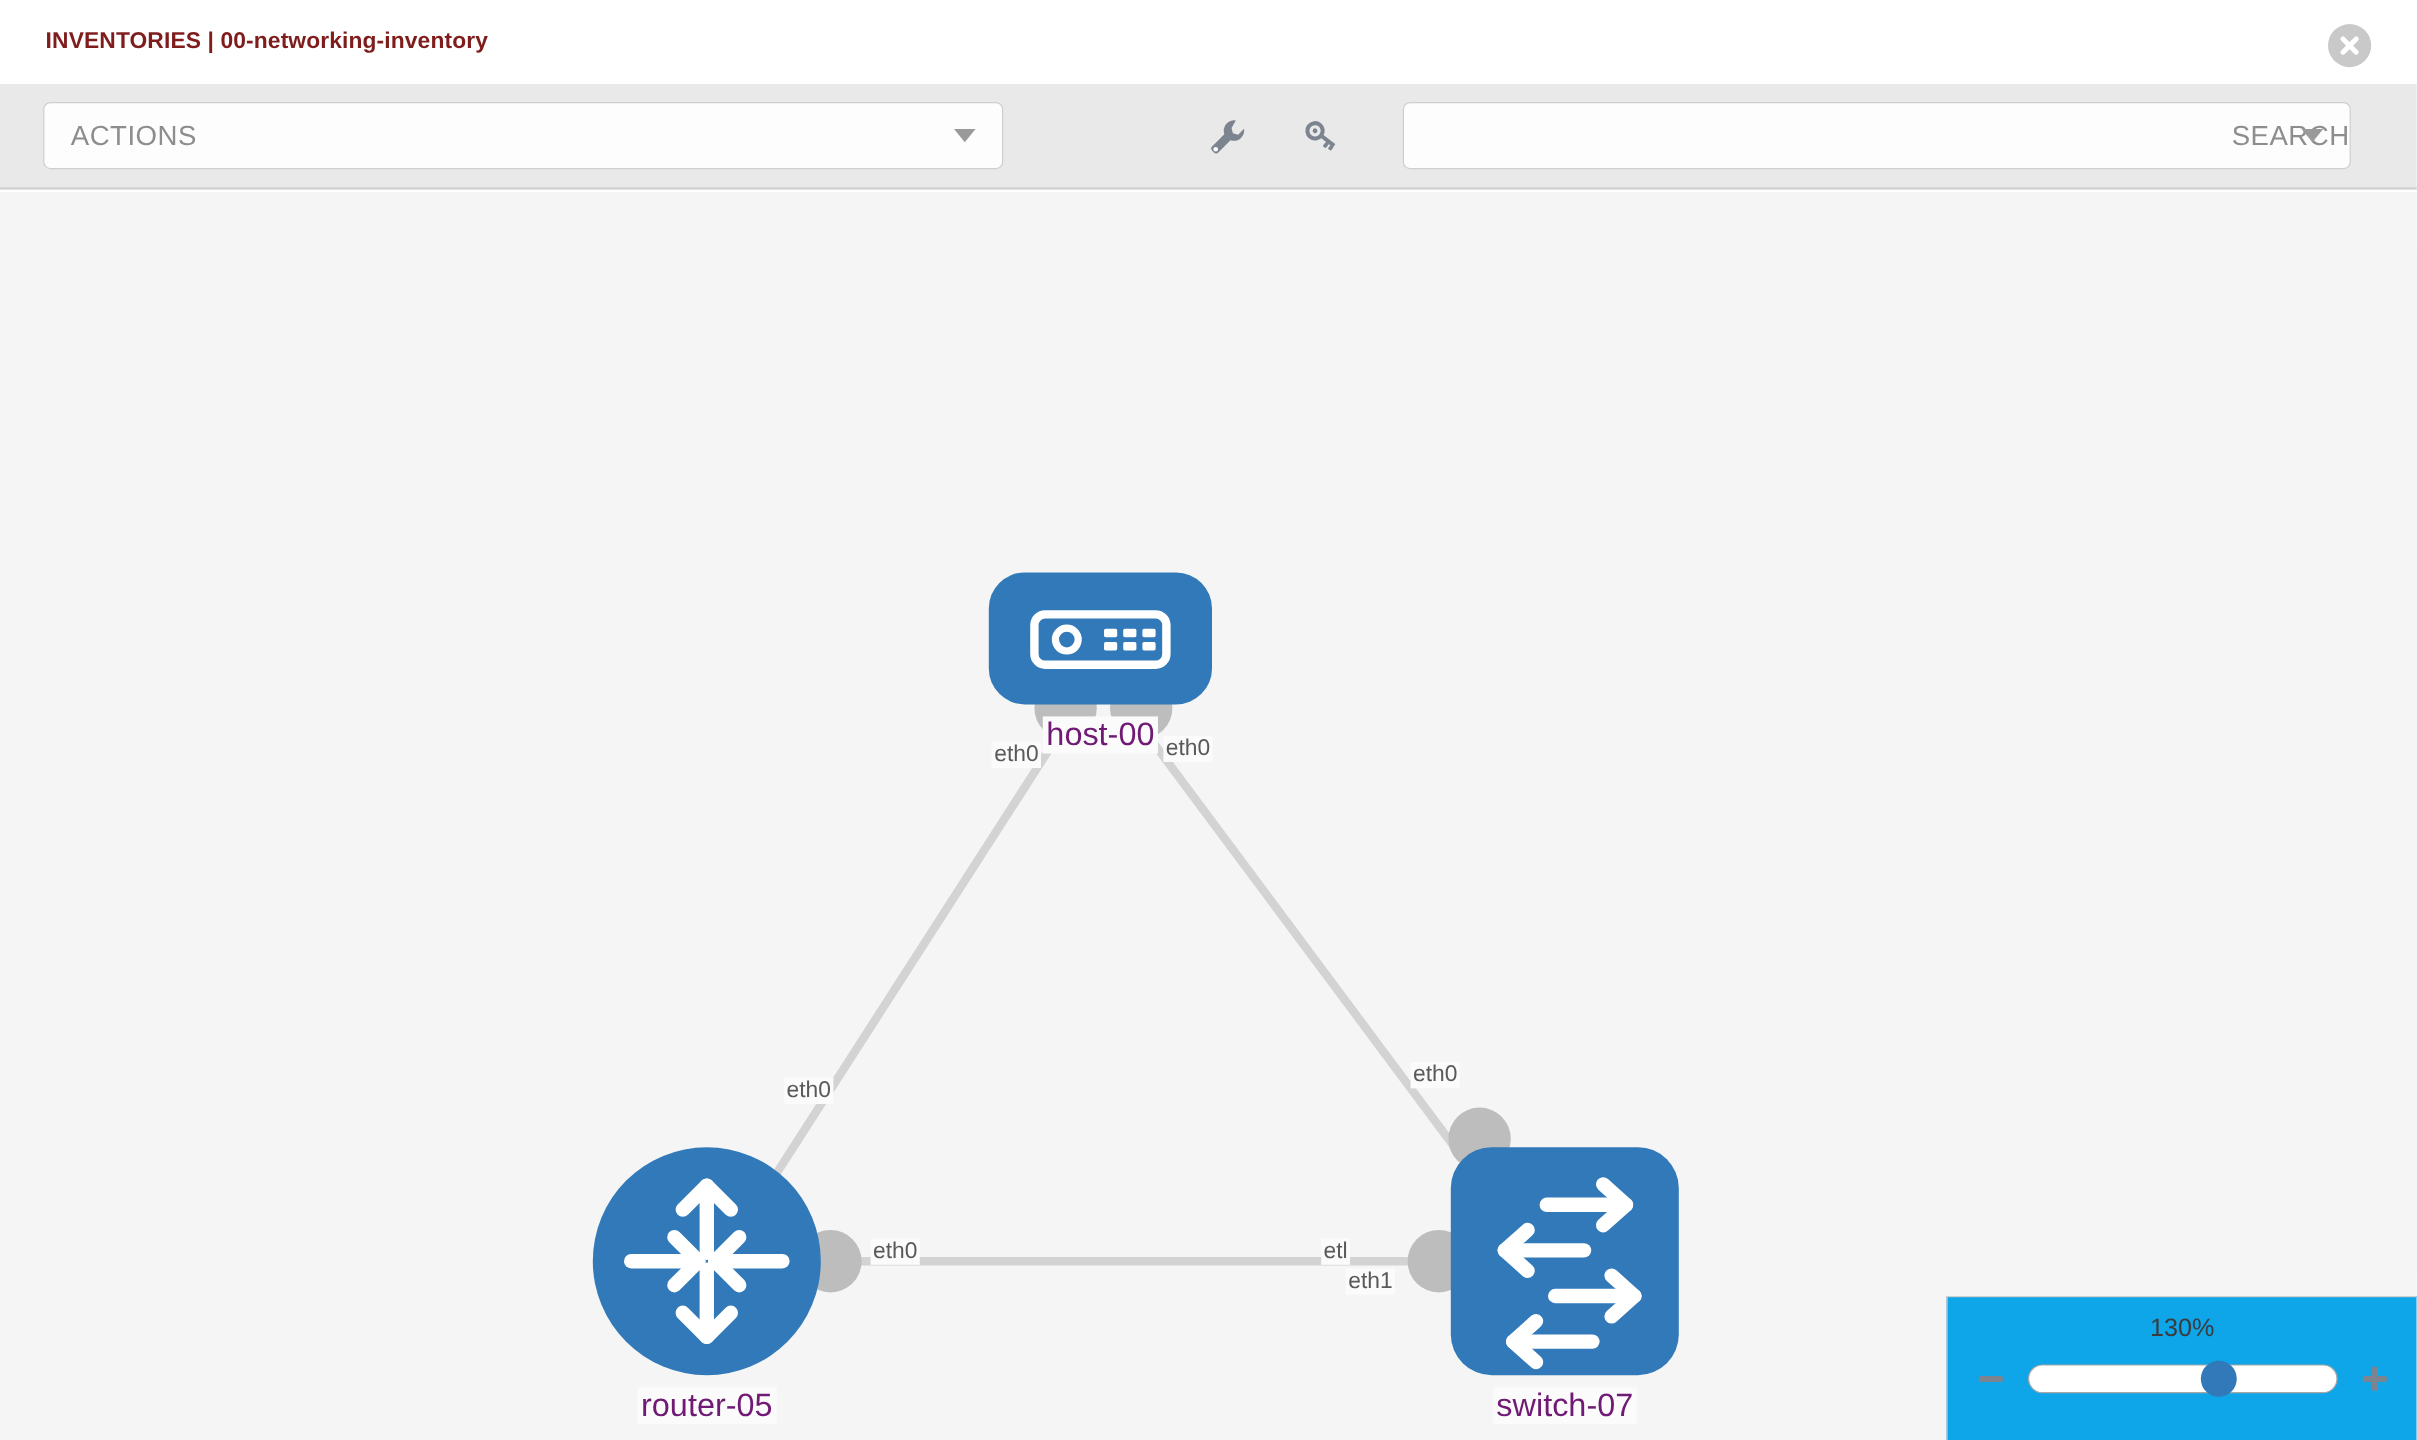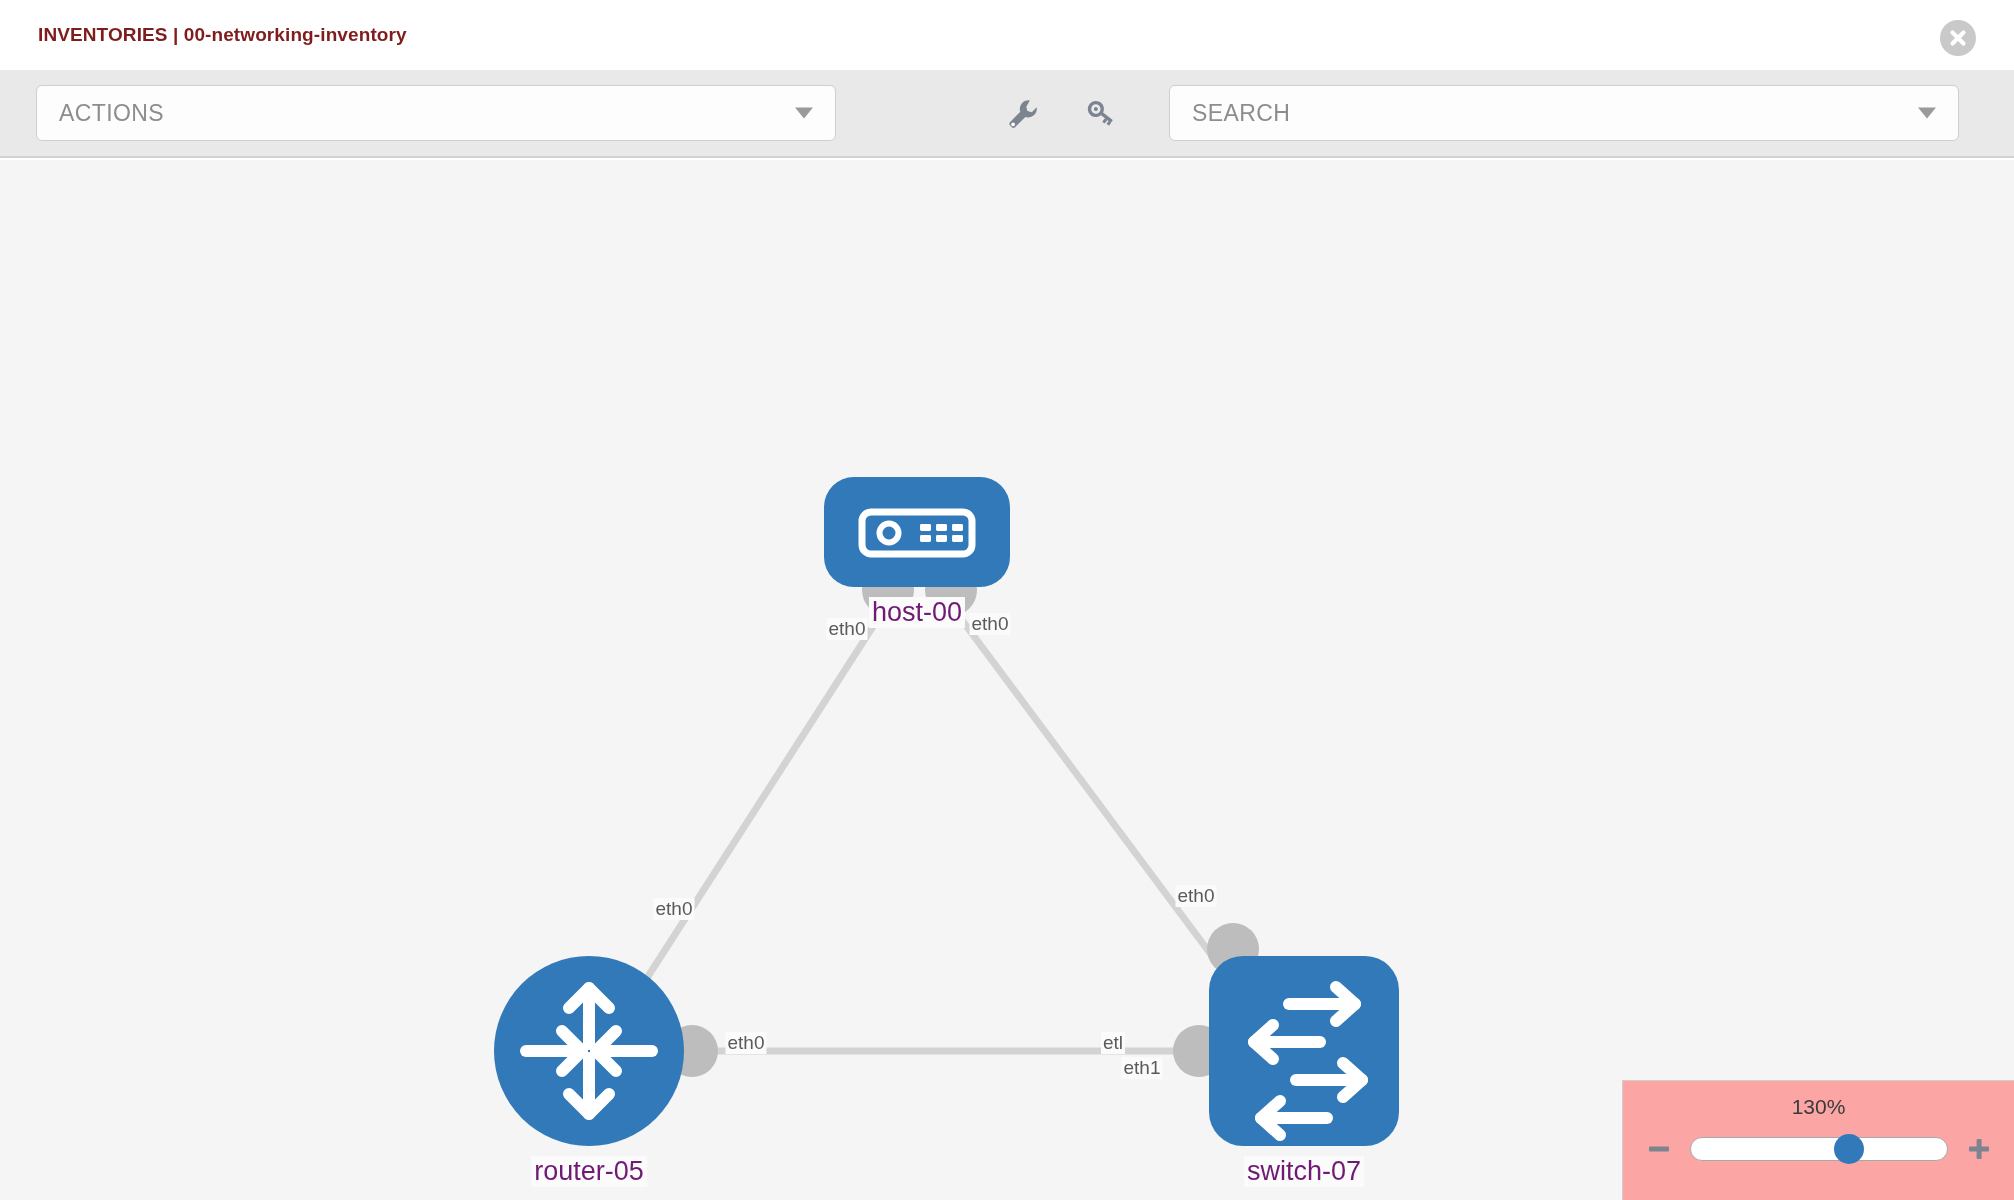--- a/index.html
+++ b/index.html
@@ -90,20 +90,21 @@
     border-right: 9px solid transparent;
     border-top: 11px solid #9a9a9a;
   }
   #actions-select {
     margin-left: 36px;
     width: 800px;
   }
   #search-select {
     margin-left: 48px;
     width: 790px;
+    justify-content: flex-end;
   }
   .tool-icons {
     margin-left: 165px;
     display: flex;
     align-items: center;
     gap: 40px;
   }
   .tool-icon {
     width: 40px; height: 40px;
     display: flex; align-items: center; justify-content: center;
@@ -145,21 +146,21 @@
     transform: translateX(-50%);
   }
 
   
   .zoom-panel {
     position: absolute;
     right: 0;
     bottom: 0;
     width: 392px;
     height: 120px;
-    background: #fca5a5;
+    background: #0ea5e9;
     border-top: 1px solid #cfcfcf;
     border-left: 1px solid #cfcfcf;
     margin-top: 48px;
   }
   .zoom-value {
     position: absolute;
     top: 14px;
     left: 0; right: 0;
     text-align: center;
     font-size: 21px;

